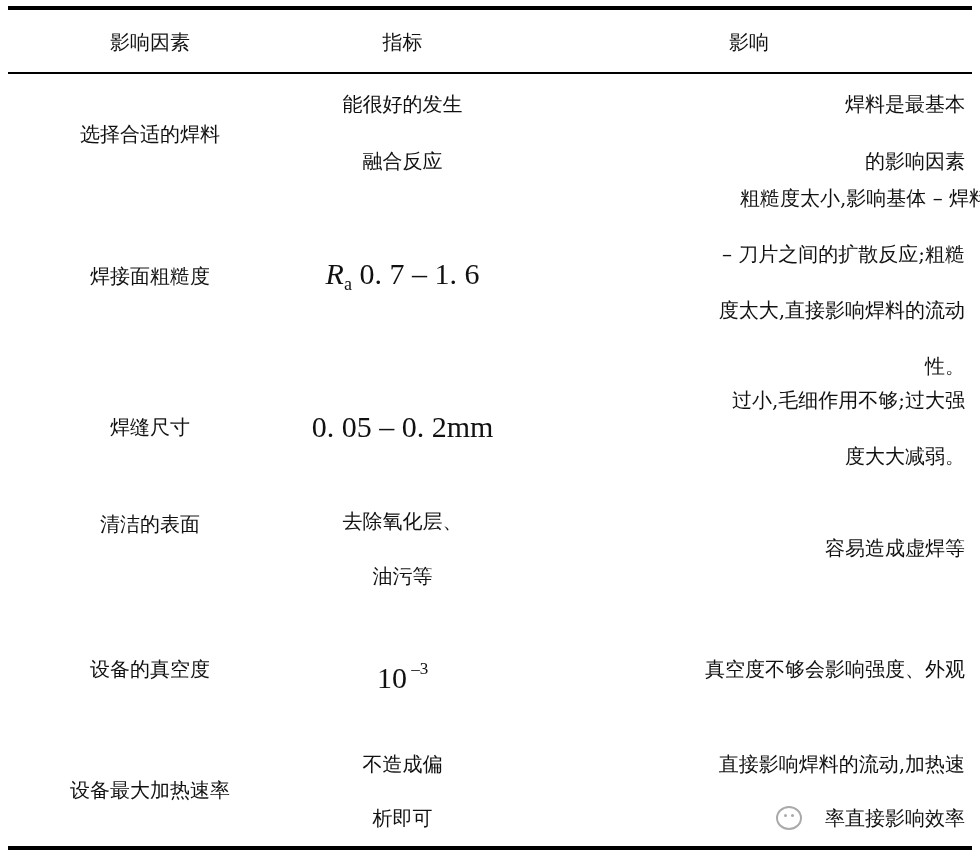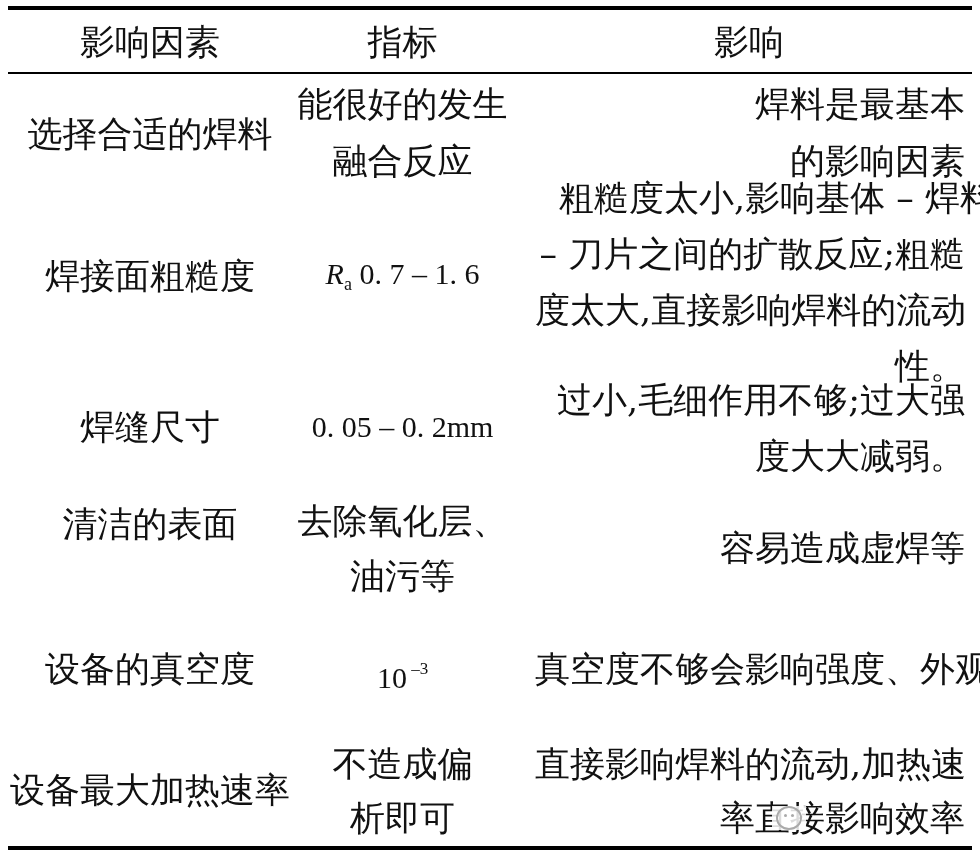--- a/index.html
+++ b/index.html
@@ -2,21 +2,21 @@
 <html><head>
 <meta charset="utf-8">
 <style>
   html, body { margin: 0; padding: 0; background: #ffffff; }
   body { width: 980px; height: 863px; position: relative; overflow: hidden;
          font-family: "DejaVu Serif", "Liberation Serif", serif; color: #111; }
   .rule { position: absolute; left: 8px; right: 8px; background: #000; }
   .rule.top { top: 6px; height: 4px; }
   .rule.mid { top: 72px; height: 2px; }
   .rule.bot { top: 846px; height: 4px; }
-  .cell { position: absolute; font-size: 35px; line-height: 36px; white-space: nowrap; }
+  .cell { position: absolute; font-size: 20px; line-height: 36px; white-space: nowrap; }
   .c1 { left: 10px; width: 280px; text-align: center; }
   .c2 { left: 290px; width: 225px; text-align: center; }
   .c3 { left: 535px; width: 430px; text-align: right; }
   .hdr { top: 24px; }
   .num { font-family: "Liberation Serif", serif; font-size: 30px; }
   .ital { font-style: italic; }
   sub { font-size: 18px; vertical-align: -6px; }
   sup { font-size: 17px; vertical-align: 14px; }
   .watermark { position: absolute; left: 772px; top: 806px; font-size: 26px; color: #9a9a9a;
                font-family: "DejaVu Sans", sans-serif; display: flex; align-items: center; gap: 6px;

